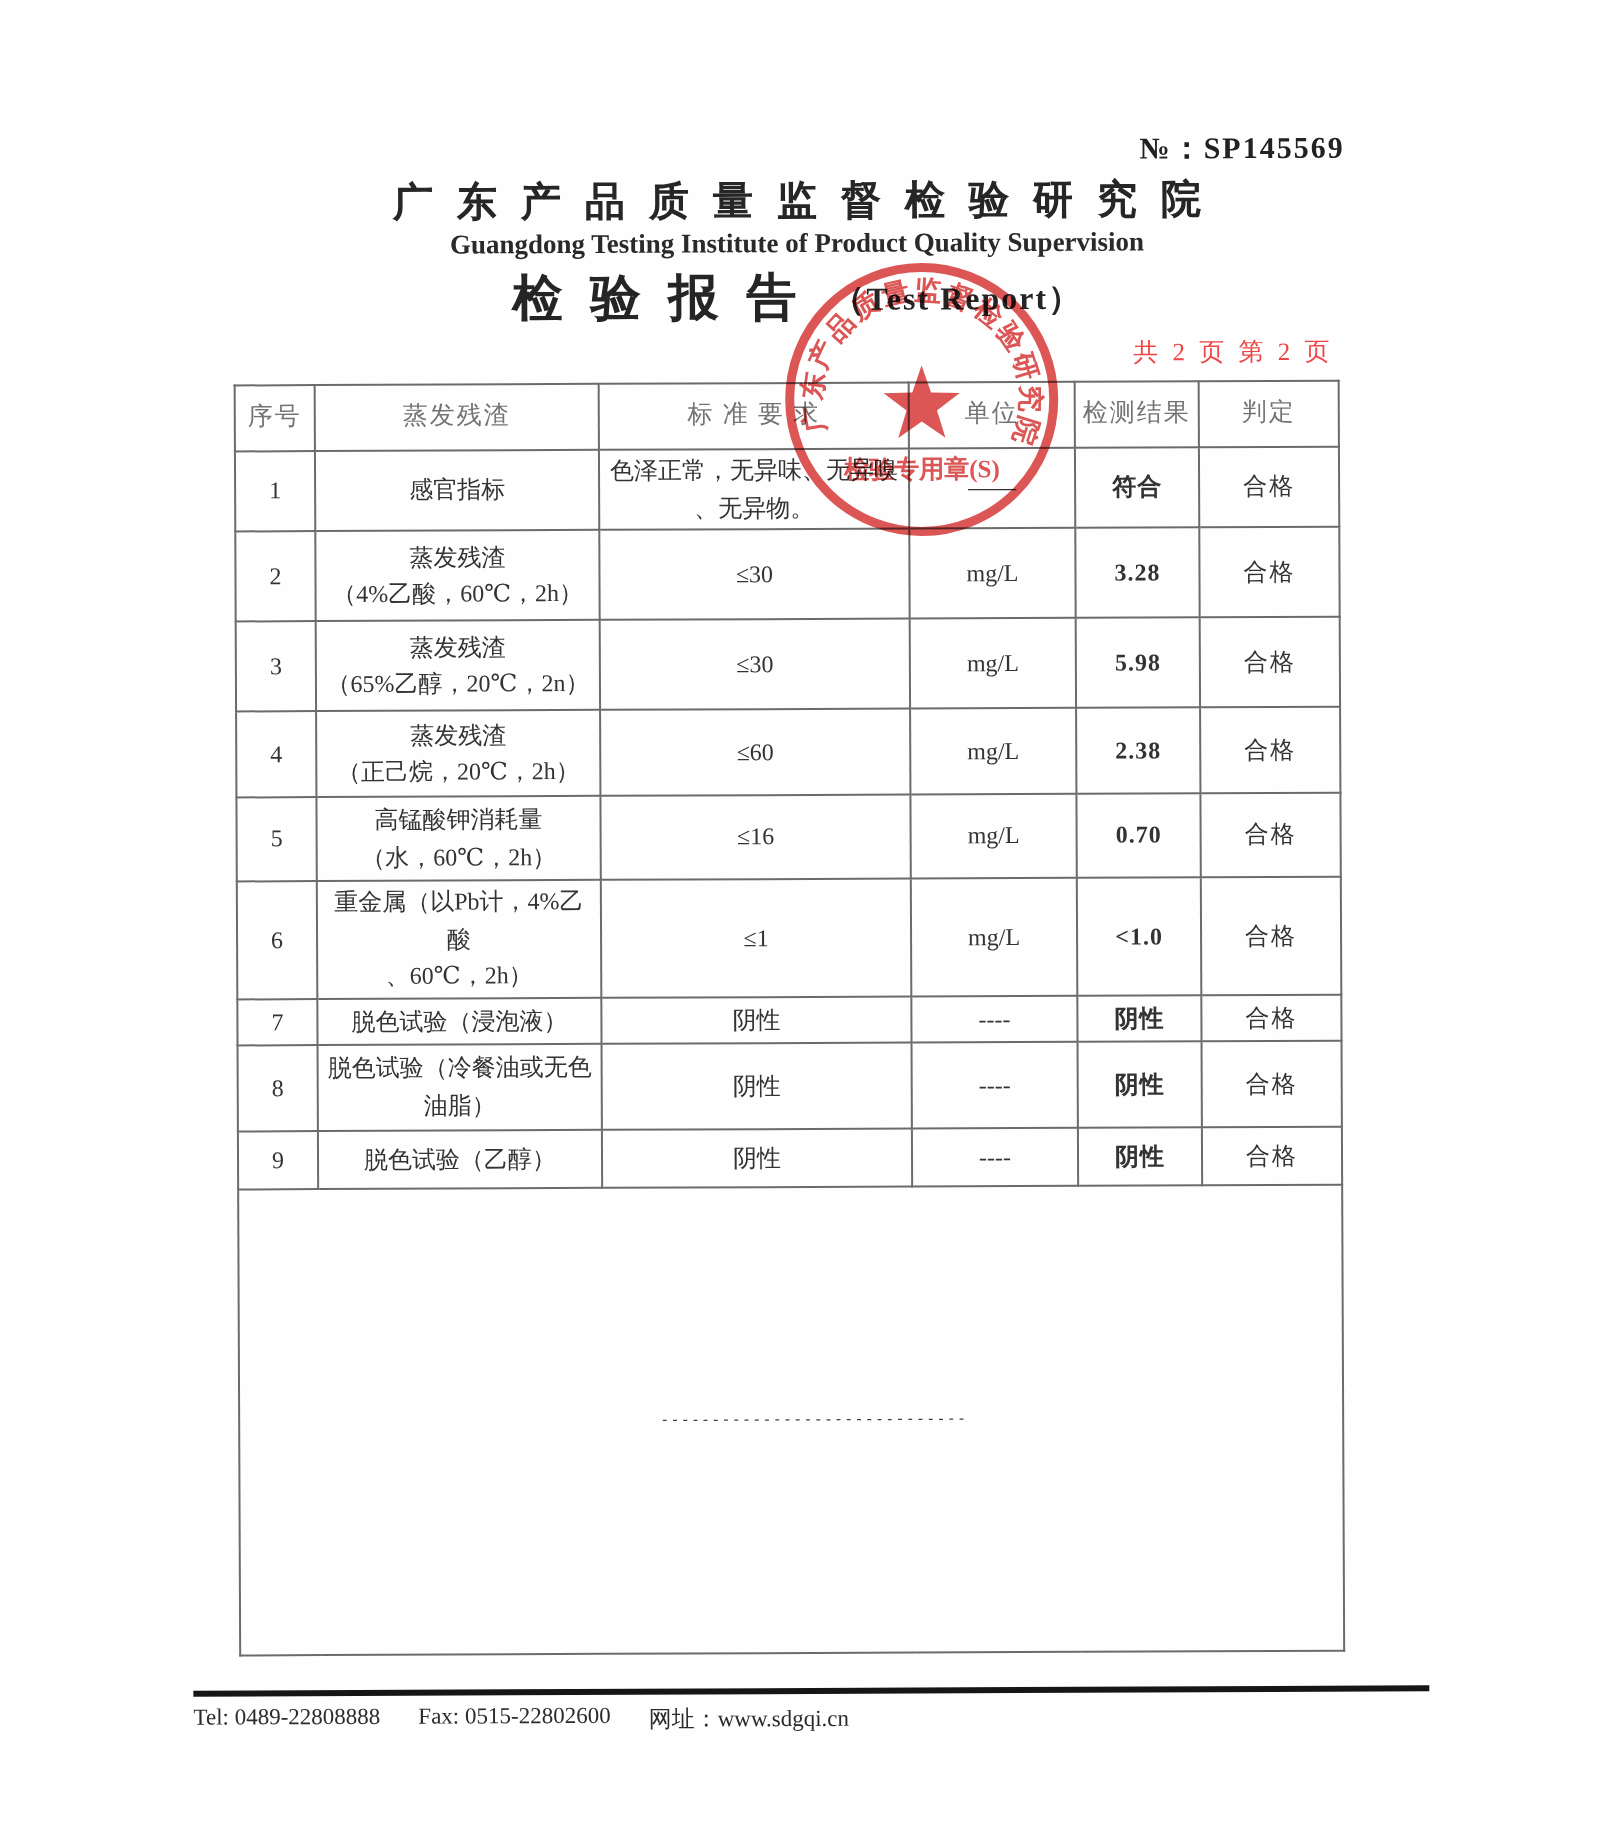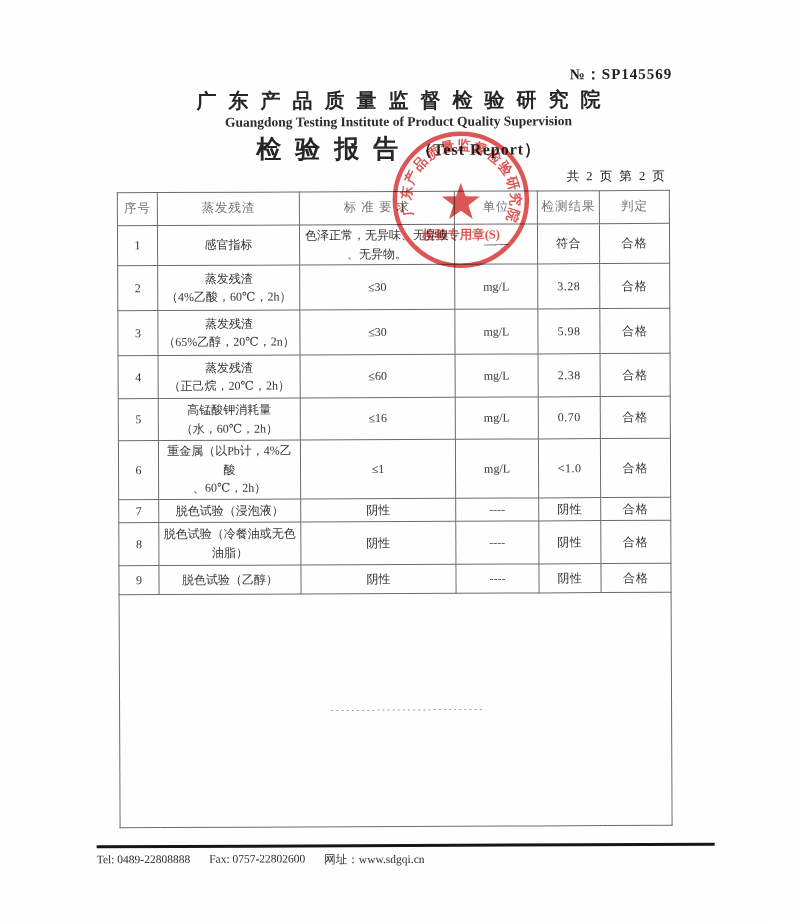--- a/index.html
+++ b/index.html
@@ -54,21 +54,21 @@
   .title-en {
     font-size: 16px; font-weight: bold;
     letter-spacing: 1px;
     position: relative; top: -2px;
   }
   .page-indicator {
     position: absolute;
     top: 169px; right: 132px;
     font-size: 12.5px;
     letter-spacing: 2px;
-    color: #0f172a;
+    color: #ef4444;
   }
   
   table.results {
     position: absolute;
     left: 118px; top: 191px;
     width: 552px;
     border-collapse: collapse;
     table-layout: fixed;
   }
   table.results th, table.results td {
@@ -83,21 +83,21 @@
     overflow: hidden;
   }
   table.results th {
     font-size: 12.5px;
     font-weight: normal;
     letter-spacing: 1px;
     color: #737373;
   }
   td.c-no { font-size: 12px; }
   td.c-unit { font-size: 11.5px; font-family: "Liberation Serif", serif; }
-  td.c-result { font-size: 12px; letter-spacing: 0.5px; }
+  td.c-result { font-size: 12px; letter-spacing: 0.5px; font-weight: bold; }
   td.c-verdict { font-size: 12px; letter-spacing: 1px; }
   td.empty-cell {
     position: relative;
     border-top: 1px solid #6b6b6b;
   }
   .dashes {
     position: absolute;
     left: 210px; top: 110px;
     font-family: "DejaVu Sans Mono", monospace;
     font-size: 7.5px;
@@ -268,17 +268,17 @@
       <text font-size="13.5" font-weight="bold" fill="#d4302e" letter-spacing="1.5" font-family="Liberation Serif, DejaVu Serif, serif">
         <textPath href="#seal-arc" startOffset="2">广东产品质量监督检验研究院</textPath>
       </text>
       <text x="75" y="114" text-anchor="middle" font-size="12.5" font-weight="bold" fill="#d4302e" font-family="Liberation Serif, DejaVu Serif, serif">检验专用章(S)</text>
     </svg>
   </div>
 
   <div class="footer-line"></div>
   <div class="footer">
     <span>Tel: 0489-22808888</span>
-    <span>Fax: 0757-22802600</span>
+    <span>Fax: 0515-22802600</span>
     <span>网址：www.sdgqi.cn</span>
   </div>
 
 </div>
 
 </body></html>

